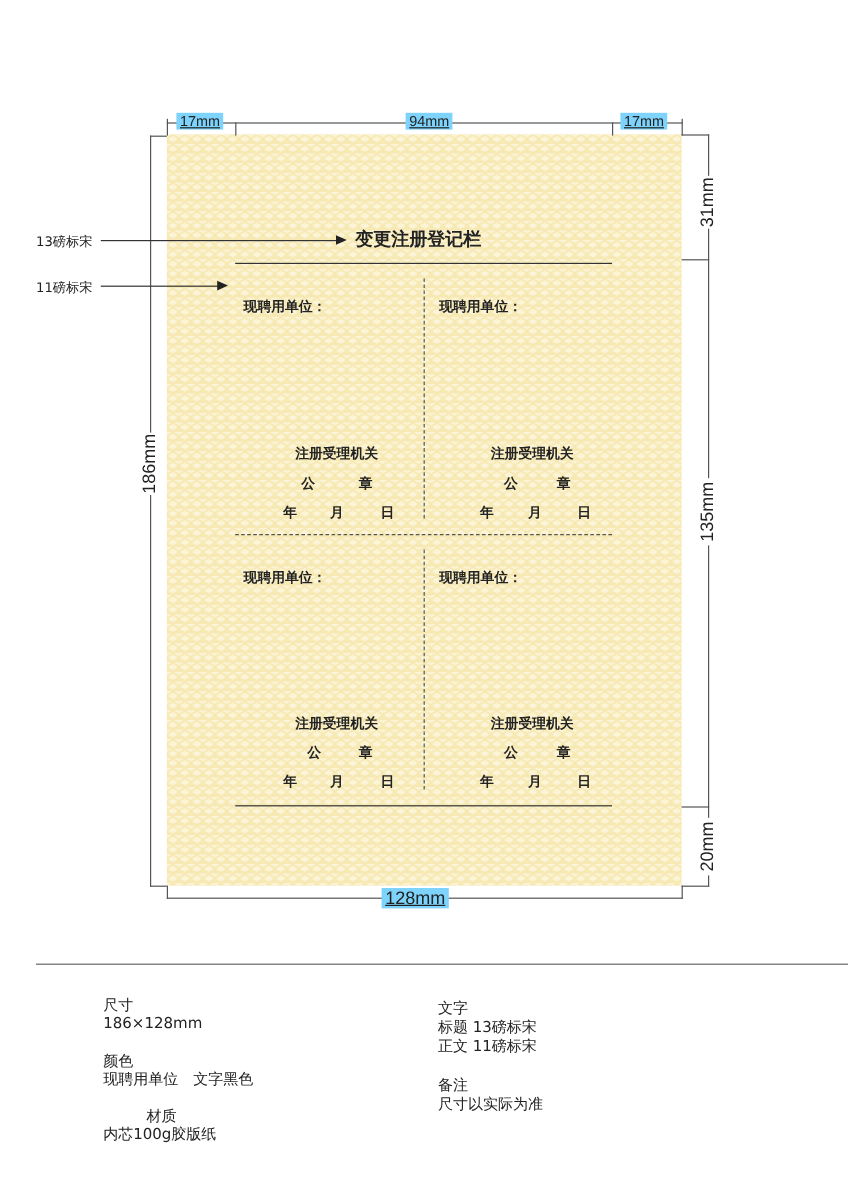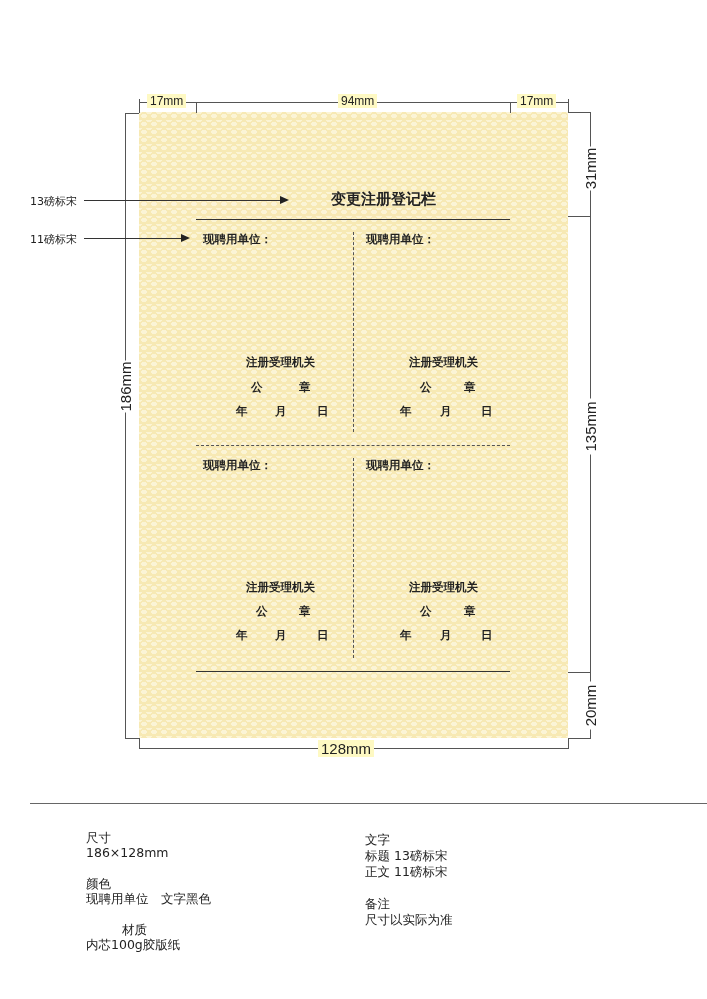--- a/index.html
+++ b/index.html
@@ -7,25 +7,25 @@
   .abs{position:absolute;}
   .card{left:139px;top:112px;width:429px;height:626px;
     background-color:#f7e9b4;
     background-image:
       radial-gradient(ellipse 5px 3.5px at 5px 4px, #fbf4d6 60%, rgba(0,0,0,0) 62%),
       radial-gradient(ellipse 5px 3.5px at 0px 0px, #fbf4d6 60%, rgba(0,0,0,0) 62%),
       radial-gradient(ellipse 5px 3.5px at 10px 0px, #fbf4d6 60%, rgba(0,0,0,0) 62%);
     background-size:10px 8px;}
   .hline{height:1px;background:#555;}
   .vline{width:1px;background:#555;}
-  .dim{font-family:"Liberation Sans",sans-serif;font-size:12px;color:#222;background:#fef9c3;padding:0 3px;}
+  .dim{font-family:"Liberation Sans",sans-serif;font-size:12px;color:#222;background:#7dd3fc;padding:0 3px;text-decoration:underline;}
   .dimv{font-family:"Liberation Sans",sans-serif;font-size:15px;color:#222;background:#fff;transform:rotate(-90deg);transform-origin:center;white-space:nowrap;}
   .label{font-size:11px;color:#222;}
-  .title{font-family:"DejaVu Serif",serif;font-size:15px;font-weight:bold;color:#222;margin-left:35px;}
-  .body{font-family:"DejaVu Serif",serif;font-size:11.5px;font-weight:bold;color:#222;white-space:nowrap;}
+  .title{font-family:"DejaVu Serif",serif;font-size:15px;font-weight:bold;color:#222;}
+  .body{font-family:"DejaVu Serif",serif;font-size:11.5px;font-weight:bold;color:#222;white-space:nowrap;margin-top:16px;}
   .dashv{width:0;border-left:1px dashed #555;}
   .dashh{height:0;border-top:1px dashed #555;}
   .arrowline{height:1px;background:#333;}
   .arrowhead{width:0;height:0;border-top:4px solid transparent;border-bottom:4px solid transparent;border-left:9px solid #222;}
   .info{font-size:12.5px;line-height:15px;color:#222;white-space:pre;}
 </style>
 </head>
 <body>
 
 <div class="abs card"></div>

